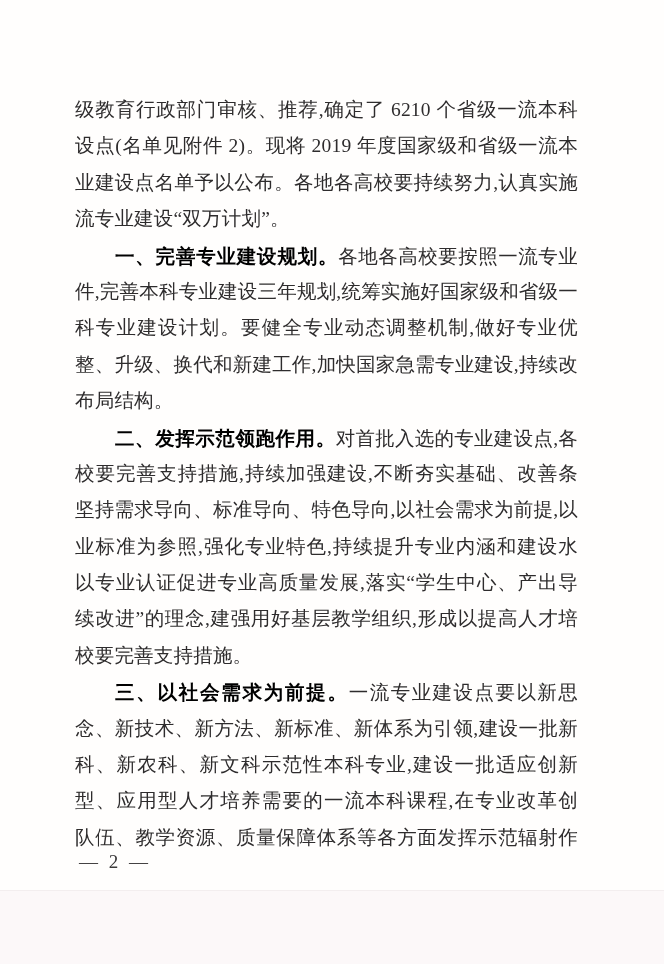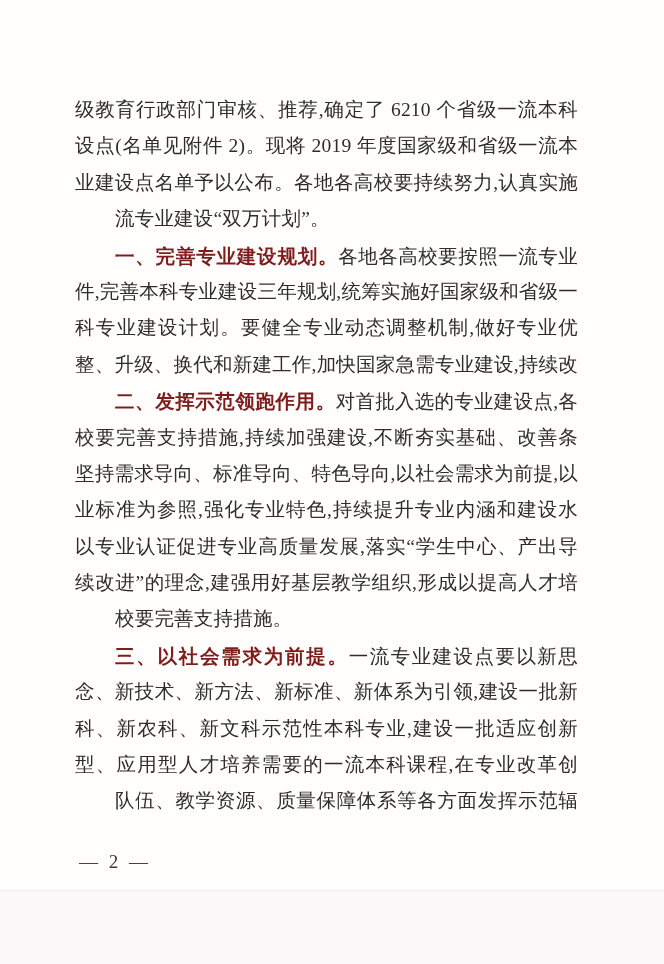--- a/index.html
+++ b/index.html
@@ -25,28 +25,27 @@
   .line {
     height: 36.4px;
     overflow: hidden;
     text-align: justify;
     text-align-last: justify;
     white-space: normal;
     letter-spacing: 0.2px;
   }
   .line.last {
     text-align-last: left;
-    margin-left: 40px;
   }
   .line.indent {
     text-indent: 40px;
   }
   .head {
     font-weight: 700;
-    color: #7f1d1d;
+    color: #000000;
     font-family: "Liberation Sans", "DejaVu Sans", sans-serif;
     letter-spacing: 0.5px;
   }
   .pageno {
     position: absolute;
     left: 79px; top: 851px;
     font-size: 19px;
     letter-spacing: 3px;
     color: #3b393a;
   }
@@ -70,20 +69,21 @@
       <div class="line">设点(名单见附件 2)。现将 2019 年度国家级和省级一流本科专</div>
       <div class="line">业建设点名单予以公布。各地各高校要持续努力,认真实施好一</div>
       <div class="line last">流专业建设“双万计划”。</div>
     </div>
 
     <div class="para">
       <div class="line indent"><span class="head">一、完善专业建设规划。</span><span>各地各高校要按照一流专业建设条</span></div>
       <div class="line">件,完善本科专业建设三年规划,统筹实施好国家级和省级一流本</div>
       <div class="line">科专业建设计划。要健全专业动态调整机制,做好专业优化、调</div>
       <div class="line">整、升级、换代和新建工作,加快国家急需专业建设,持续改进专业</div>
+      <div class="line last">布局结构。</div>
     </div>
 
     <div class="para">
       <div class="line indent"><span class="head">二、发挥示范领跑作用。</span><span>对首批入选的专业建设点,各地各高</span></div>
       <div class="line">校要完善支持措施,持续加强建设,不断夯实基础、改善条件。要</div>
       <div class="line">坚持需求导向、标准导向、特色导向,以社会需求为前提,以一流专</div>
       <div class="line">业标准为参照,强化专业特色,持续提升专业内涵和建设水平。要</div>
       <div class="line">以专业认证促进专业高质量发展,落实“学生中心、产出导向、持</div>
       <div class="line">续改进”的理念,建强用好基层教学组织,形成以提高人才培养水</div>
       <div class="line last">校要完善支持措施。</div>

